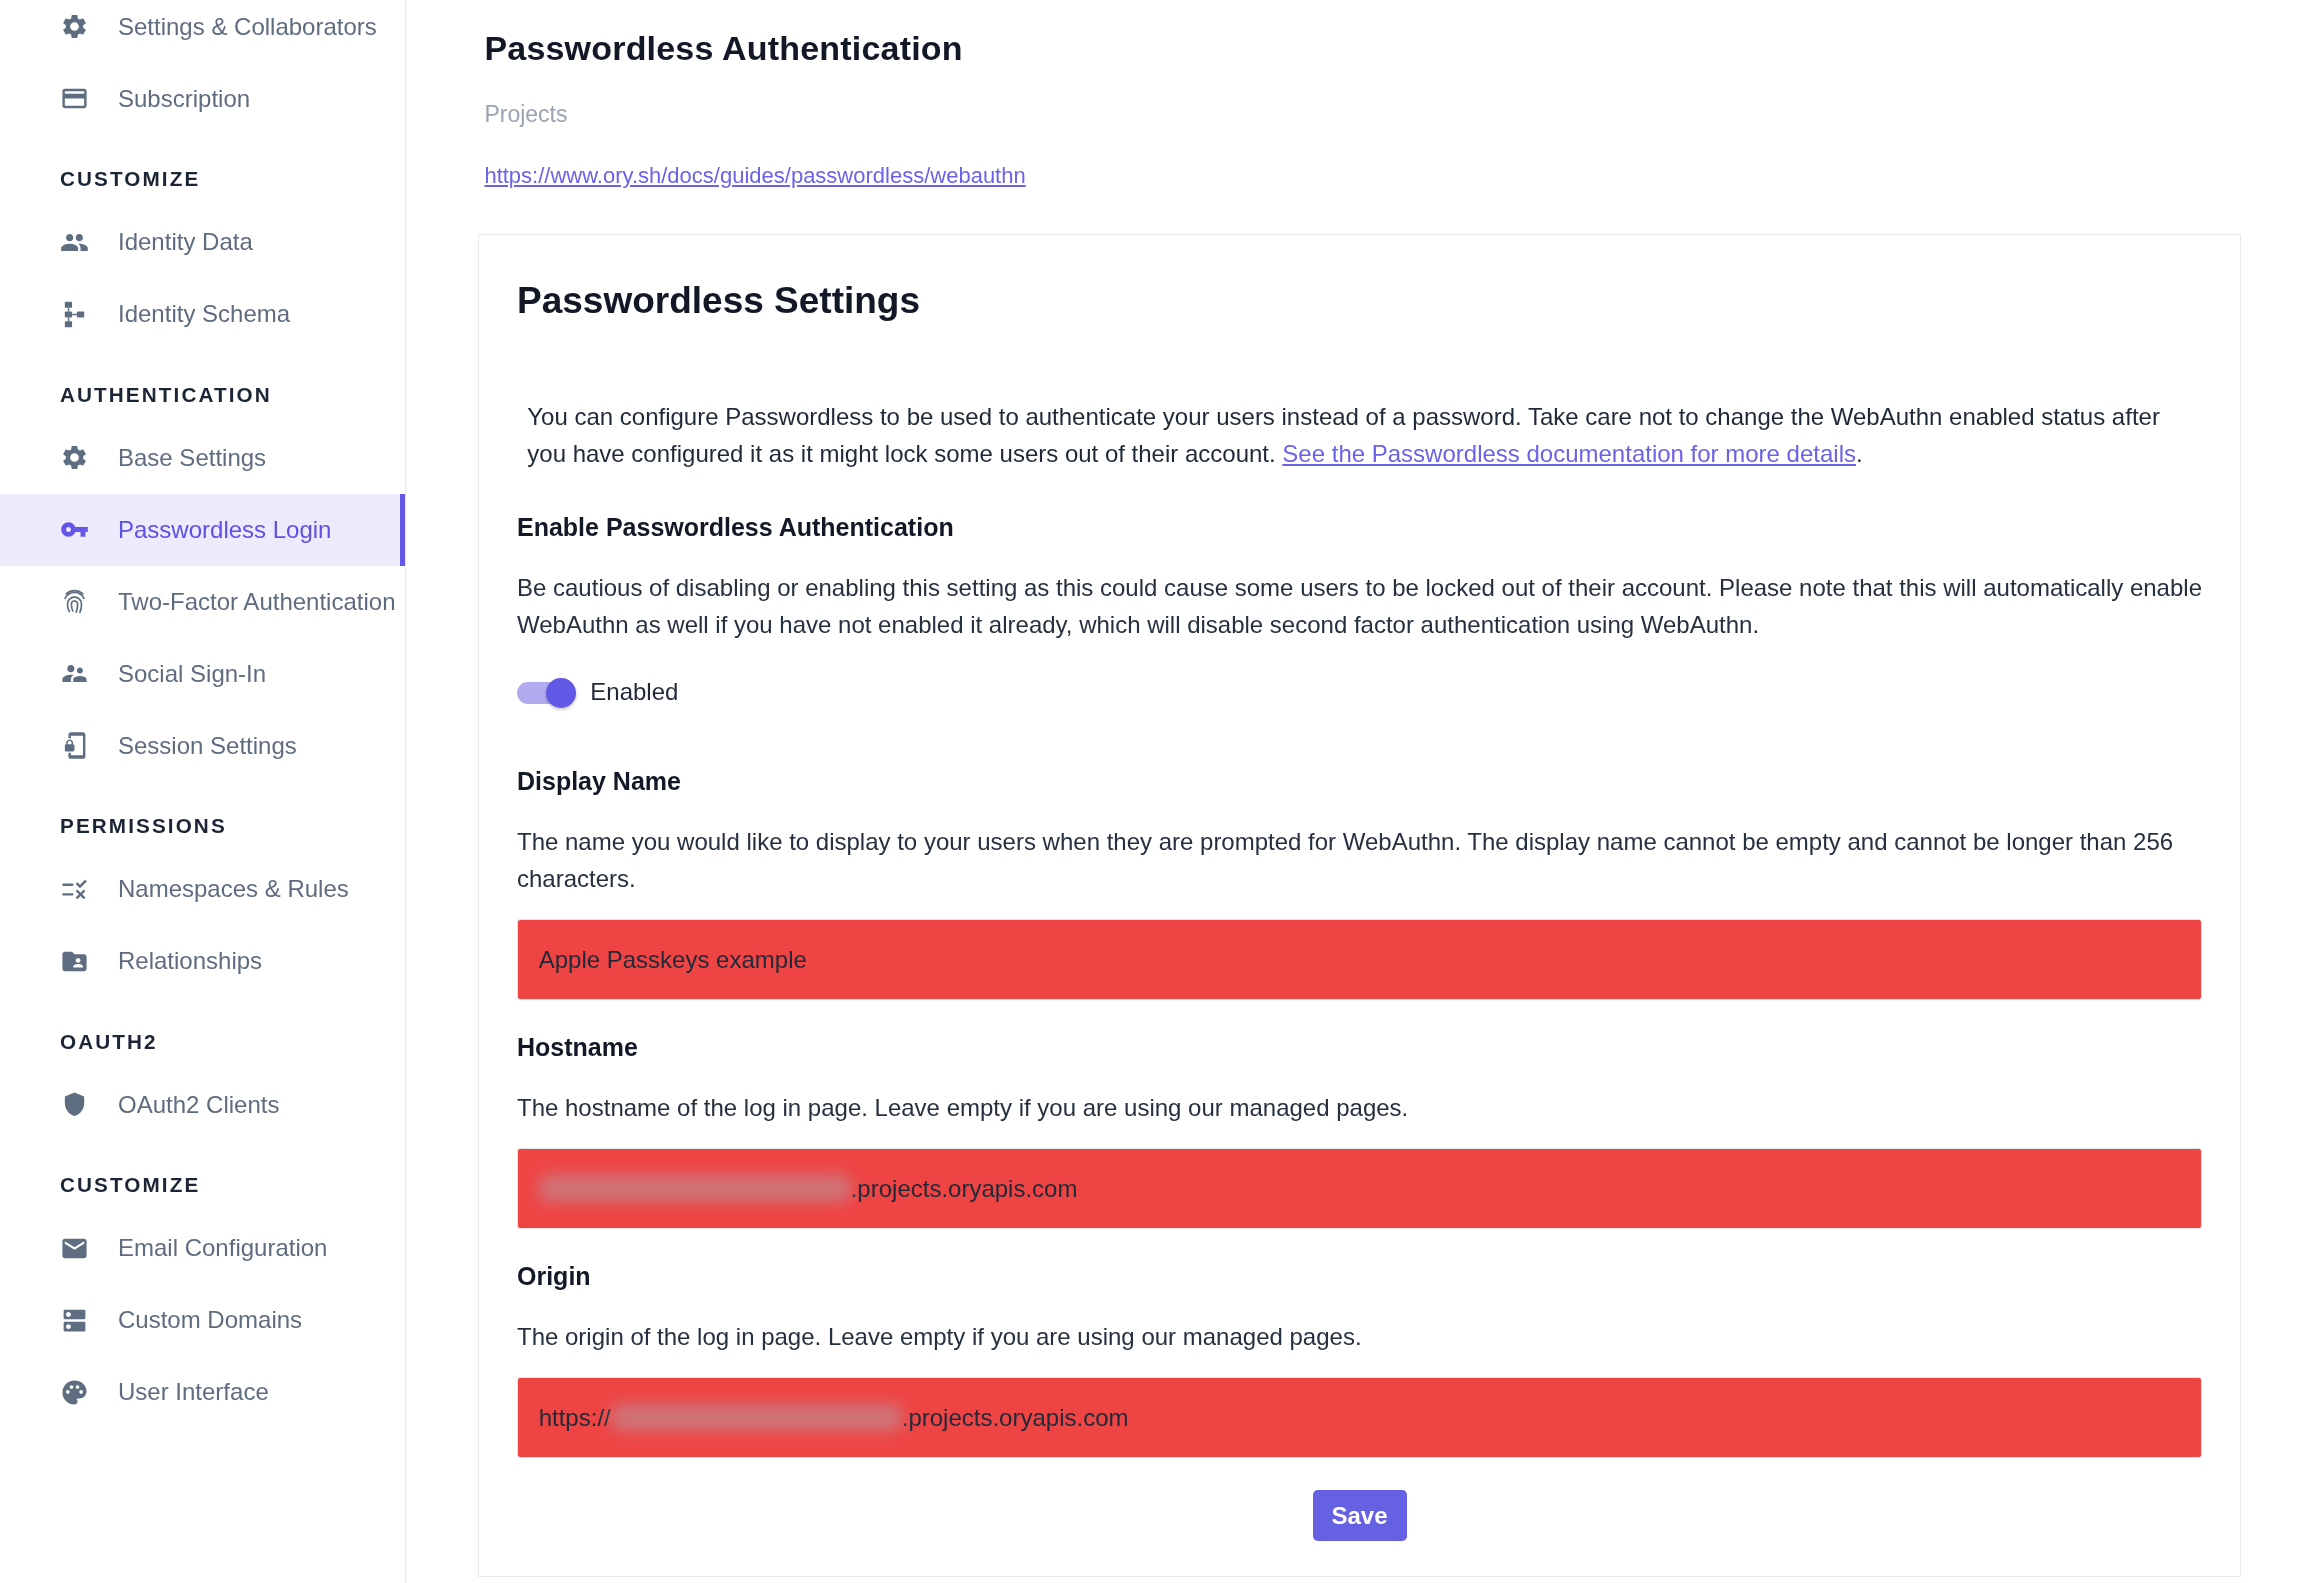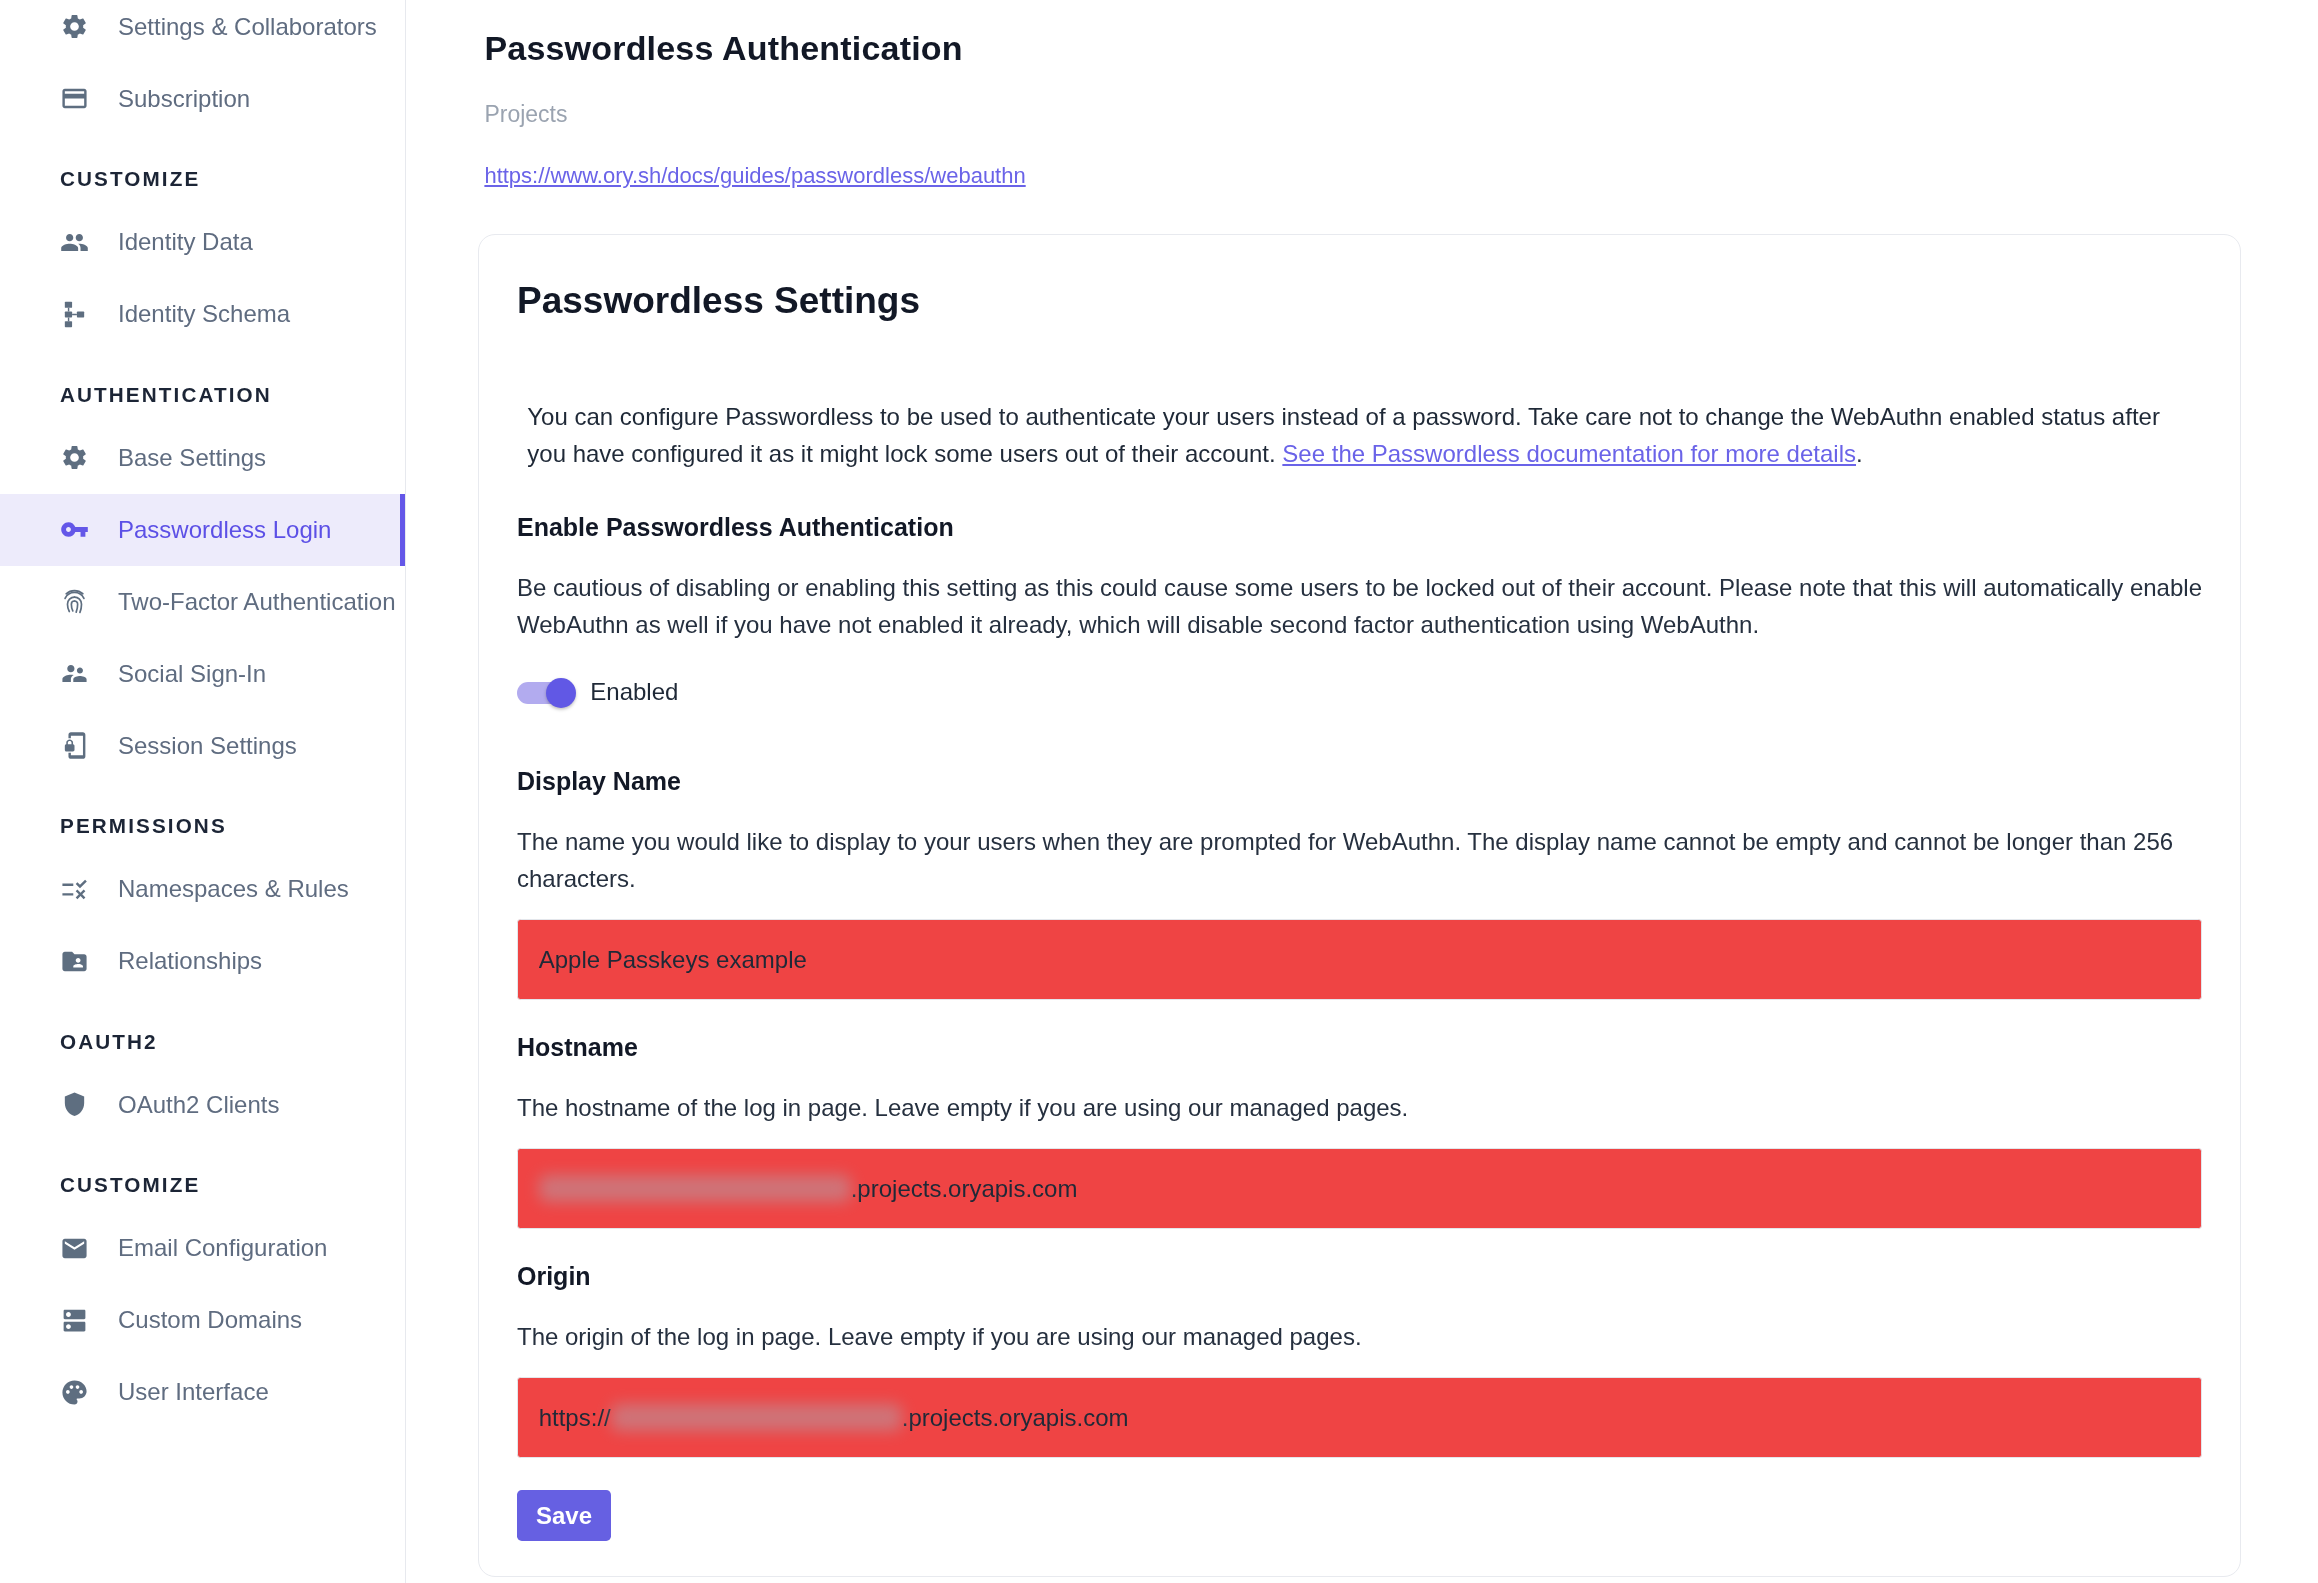--- a/index.html
+++ b/index.html
@@ -68,21 +68,21 @@
   .doc-link-row { margin-top: 35px; padding-left: 6.4px; }
   .doc-link {
     font-size: 22px; color: #6A63E8;
     text-decoration: underline; cursor: pointer;
   }
 
   
   .card {
     margin-top: 45px;
     border: 1.6px solid #E8EAEF;
-    border-radius: 17px;
+    border-radius: 0;
     background: #fff;
     padding: 45px 38px 35px 38px;
     min-height: 1288px;
     position: relative;
   }
   .card-title { margin: 0; font-size: 37px; font-weight: 700; color: #121826; }
   .intro {
     margin: 76px 0 0 10.3px;
     font-size: 24px; line-height: 37px; color: #1F2937;
     max-width: 1678px;
@@ -125,21 +125,21 @@
     display: inline-block;
     height: 27px; border-radius: 8px;
     background: #A8AEB9;
     filter: blur(7.2px);
     opacity: 0.45;
   }
   .redacted.host { width: 312px; }
   .redacted.origin { width: 291px; }
 
   
-  .save-row { display: flex; justify-content: flex-start; margin-top: 32px; }
+  .save-row { display: flex; justify-content: center; margin-top: 32px; }
   .save-btn {
     width: 94px; height: 51px;
     background: #6660E2; color: #ffffff;
     border: none; border-radius: 4.8px;
     font-size: 24px; font-weight: 700;
     font-family: "Liberation Sans", sans-serif;
     cursor: pointer;
   }
 </style>
 </head>

